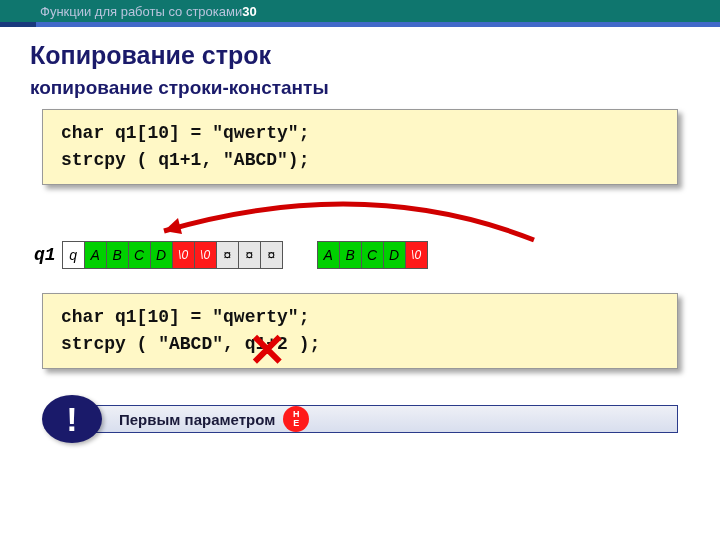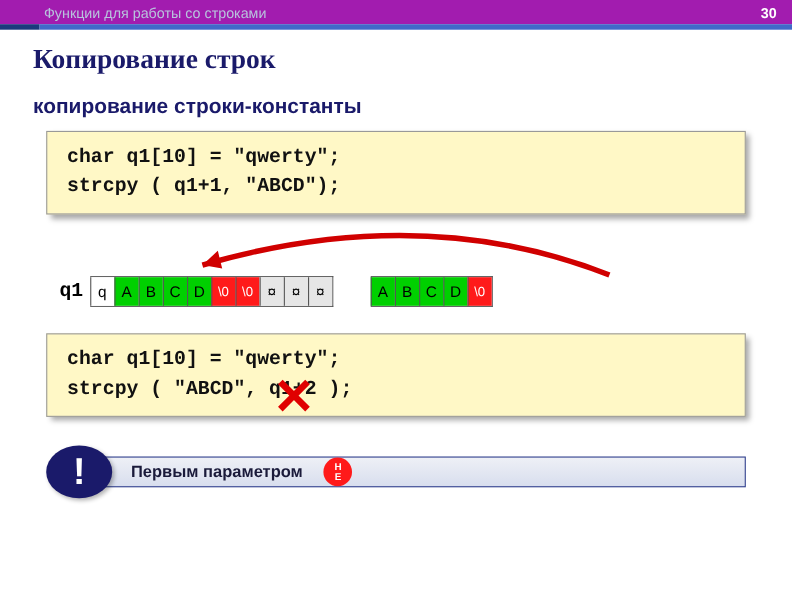--- a/index.html
+++ b/index.html
@@ -5,43 +5,41 @@
   * { margin: 0; padding: 0; box-sizing: border-box; }
   body {
     width: 720px;
     height: 540px;
     font-family: Arial, sans-serif;
     background: #fff;
     position: relative;
     overflow: hidden;
   }
   .topbar {
-    background: #a21caf;
+    background: #0f766e;
     color: #b8c4dd;
     display: flex;
-    justify-content: space-between;
     align-items: center;
     padding: 2px 14px 2px 40px;
     font-size: 13px;
     height: 22px;
   }
   .topbar .pagenum { color: #fff; font-weight: bold; }
   .accent {
     height: 5px;
     display: flex;
   }
   .accent .a1 { background: #1a3a7d; width: 36px; }
   .accent .a2 { background: #4169c9; flex: 1; }
   .content { padding: 14px 30px 0 30px; }
   .title {
     color: #1a1a6a;
     font-size: 25px;
     font-weight: bold;
-    margin-bottom: 18px;
-    font-family: Liberation Serif, serif;
+    margin-bottom: 7px;
   }
   .subtitle {
     color: #1a1a6a;
     font-size: 19px;
     font-weight: bold;
     margin-bottom: 10px;
   }
   .codebox {
     background: #fff8c6;
     border: 1px solid #999;
@@ -52,21 +50,22 @@
     font-weight: bold;
     color: #111;
     margin: 0 12px 0 12px;
     line-height: 1.5;
     white-space: pre;
     position: relative;
   }
   .diagram-wrap {
     position: relative;
     padding: 56px 0 24px 0;
-    margin-left: 24px;
+    margin-left: 4px;
+    font-style: italic;
   }
   .row-flex {
     display: flex;
     align-items: center;
     gap: 34px;
   }
   .lbl {
     font-family: "Courier New", monospace;
     font-size: 18px;
     font-weight: bold;
@@ -116,21 +115,21 @@
     left: 46px; right: 0; top: 6px;
     height: 28px;
     border: 1px solid #2a3a8a;
     background: linear-gradient(#eef0f6, #d8deee);
     display: flex;
     align-items: center;
     padding-left: 30px;
     font-weight: bold;
     color: #1a1a3a;
     font-size: 15px;
-    gap: 16px;
+    gap: 5px;
   }
   .alert-bar .ne-wrap {
     position: relative;
     width: 32px;
     height: 28px;
     display: inline-flex;
     align-items: center;
     justify-content: center;
   }
   .ne-badge {

